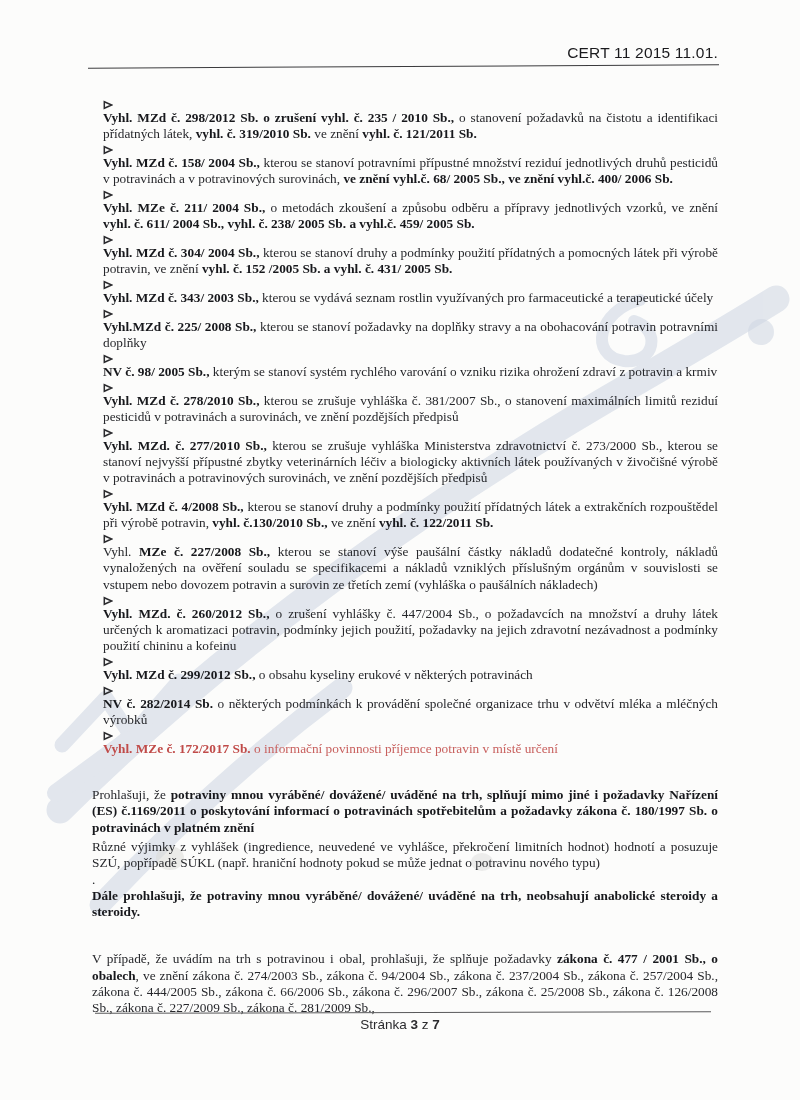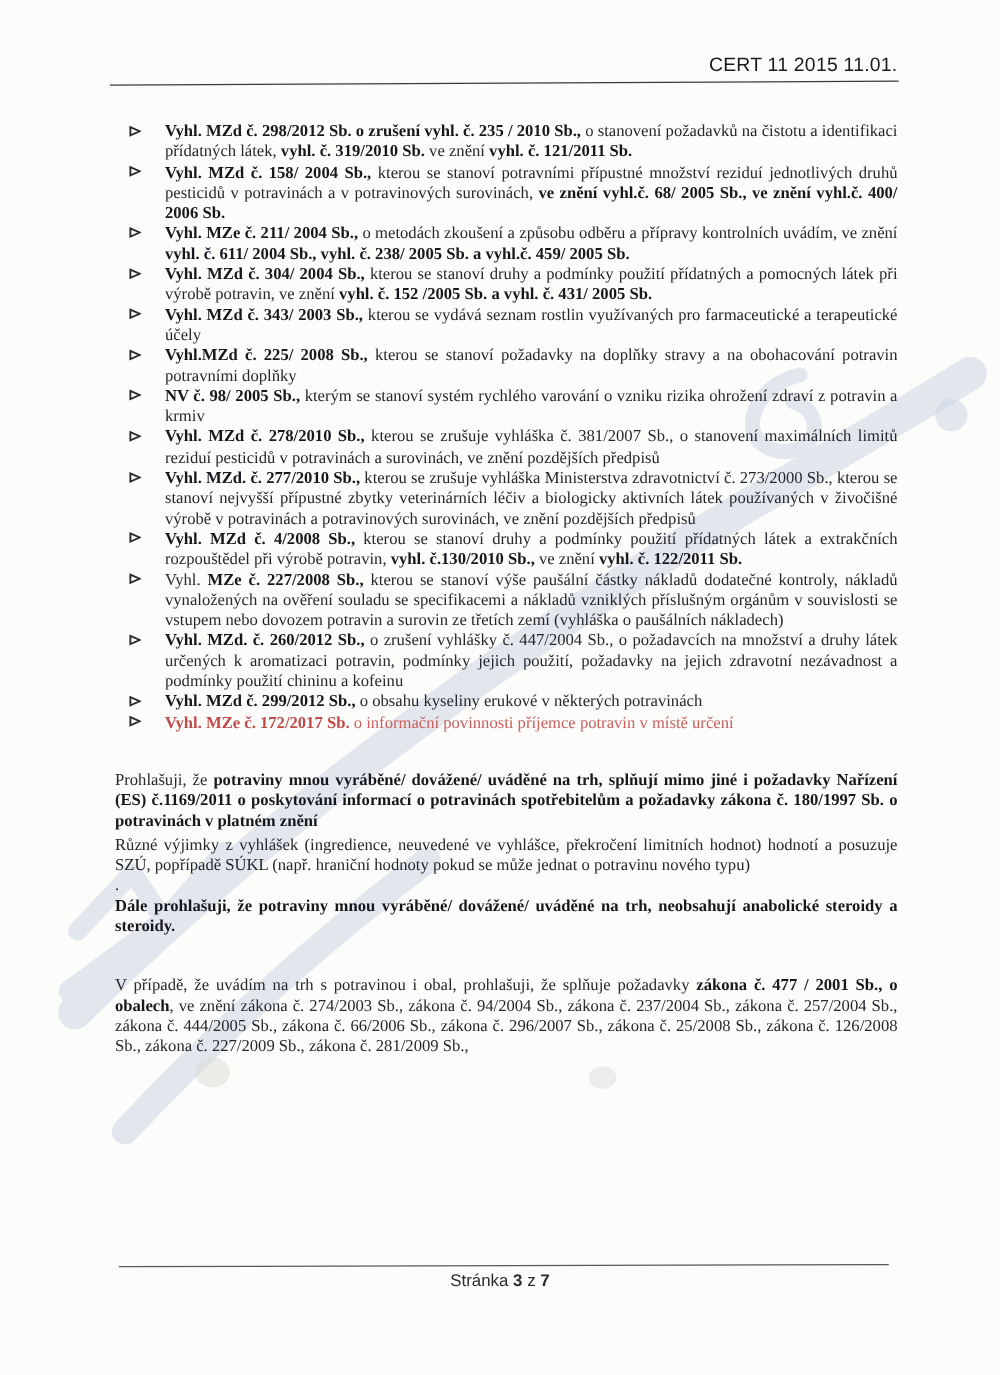--- a/index.html
+++ b/index.html
@@ -20,21 +20,21 @@
   }
   .header-rule{
     position:absolute;top:66px;left:88px;width:631px;height:0;z-index:2;
     border-top:1.6px solid #3b3b3d;transform:rotate(-0.3deg);
   }
   
   .content{
     position:absolute;left:92px;top:97px;width:626px;z-index:1;
     font-size:13.3px;line-height:16.3px;text-align:justify;
   }
-  .li{display:flex;align-items:flex-start;padding-left:11px;}
+  .li{display:flex;align-items:flex-start;padding-left:11px;flex-direction:column;}
   .bullet{flex:none;width:29px;padding-top:2.5px;color:#2b2b2e;}
   .bullet svg{display:block;}
   .litext{flex:1;text-align:justify;}
   .b{font-weight:700;color:#17181c;}
   .li.red .litext{color:var(--red-normal,#c8605e);}
   .li.red .litext .b{color:var(--red-bold,#c04b49);}
   .para{margin:0;text-align:justify;}
   #paragraphs .para:nth-child(1){margin-top:30px;}
   #paragraphs .para:nth-child(2){margin-top:3px;}
   #paragraphs .para:nth-child(3){margin-top:0;}
@@ -94,21 +94,21 @@
             </svg>
           </span>
           <span class="litext"><span class="b">Vyhl. MZd č. 158/ 2004 Sb.,</span><span> kterou se stanoví potravními přípustné množství reziduí jednotlivých druhů pesticidů v potravinách a v potravinových surovinách, </span><span class="b">ve znění vyhl.č. 68/ 2005 Sb., ve znění vyhl.č. 400/ 2006 Sb.</span></span>
         </div>
         <div class="li">
           <span class="bullet">
             <svg width="10" height="10" viewBox="0 0 10 10">
               <path d="M1.3 1.7 L8.7 5 L1.3 8.3 Z" fill="none" stroke="currentColor" stroke-width="1.5" stroke-linejoin="miter"></path>
             </svg>
           </span>
-          <span class="litext"><span class="b">Vyhl. MZe č. 211/ 2004 Sb.,</span><span> o metodách zkoušení a způsobu odběru a přípravy kontrolních uvádím, ve znění </span><span class="b">vyhl. č. 611/ 2004 Sb., vyhl. č. 238/ 2005 Sb. a vyhl.č. 459/ 2005 Sb.</span></span>
+          <span class="litext"><span class="b">Vyhl. MZe č. 211/ 2004 Sb.,</span><span> o metodách zkoušení a způsobu odběru a přípravy jednotlivých vzorků, ve znění </span><span class="b">vyhl. č. 611/ 2004 Sb., vyhl. č. 238/ 2005 Sb. a vyhl.č. 459/ 2005 Sb.</span></span>
         </div>
         <div class="li">
           <span class="bullet">
             <svg width="10" height="10" viewBox="0 0 10 10">
               <path d="M1.3 1.7 L8.7 5 L1.3 8.3 Z" fill="none" stroke="currentColor" stroke-width="1.5" stroke-linejoin="miter"></path>
             </svg>
           </span>
           <span class="litext"><span class="b">Vyhl. MZd č. 304/ 2004 Sb.,</span><span> kterou se stanoví druhy a podmínky použití přídatných a pomocných látek při výrobě potravin, ve znění </span><span class="b">vyhl. č. 152 /2005 Sb. a vyhl. č. 431/ 2005 Sb.</span></span>
         </div>
         <div class="li">
@@ -175,20 +175,28 @@
           </span>
           <span class="litext"><span class="b">Vyhl. MZd. č. 260/2012 Sb.,</span><span> o zrušení vyhlášky č. 447/2004 Sb., o požadavcích na množství a druhy látek určených k aromatizaci potravin, podmínky jejich použití, požadavky na jejich zdravotní nezávadnost a podmínky použití chininu a kofeinu</span></span>
         </div>
         <div class="li">
           <span class="bullet">
             <svg width="10" height="10" viewBox="0 0 10 10">
               <path d="M1.3 1.7 L8.7 5 L1.3 8.3 Z" fill="none" stroke="currentColor" stroke-width="1.5" stroke-linejoin="miter"></path>
             </svg>
           </span>
           <span class="litext"><span class="b">Vyhl. MZd č. 299/2012 Sb.,</span><span> o obsahu kyseliny erukové v některých potravinách</span></span>
+        </div>
+        <div class="li">
+          <span class="bullet">
+            <svg width="10" height="10" viewBox="0 0 10 10">
+              <path d="M1.3 1.7 L8.7 5 L1.3 8.3 Z" fill="none" stroke="currentColor" stroke-width="1.5" stroke-linejoin="miter"></path>
+            </svg>
+          </span>
+          <span class="litext"><span class="b">NV č. 282/2014 Sb.</span><span> o některých podmínkách k provádění společné organizace trhu v odvětví mléka a mléčných výrobků</span></span>
         </div>
         <div class="li red">
           <span class="bullet">
             <svg width="10" height="10" viewBox="0 0 10 10">
               <path d="M1.3 1.7 L8.7 5 L1.3 8.3 Z" fill="none" stroke="currentColor" stroke-width="1.5" stroke-linejoin="miter"></path>
             </svg>
           </span>
           <span class="litext"><span class="b">Vyhl. MZe č. 172/2017 Sb.</span><span> o informační povinnosti příjemce potravin v místě určení</span></span>
         </div>
       </div>

